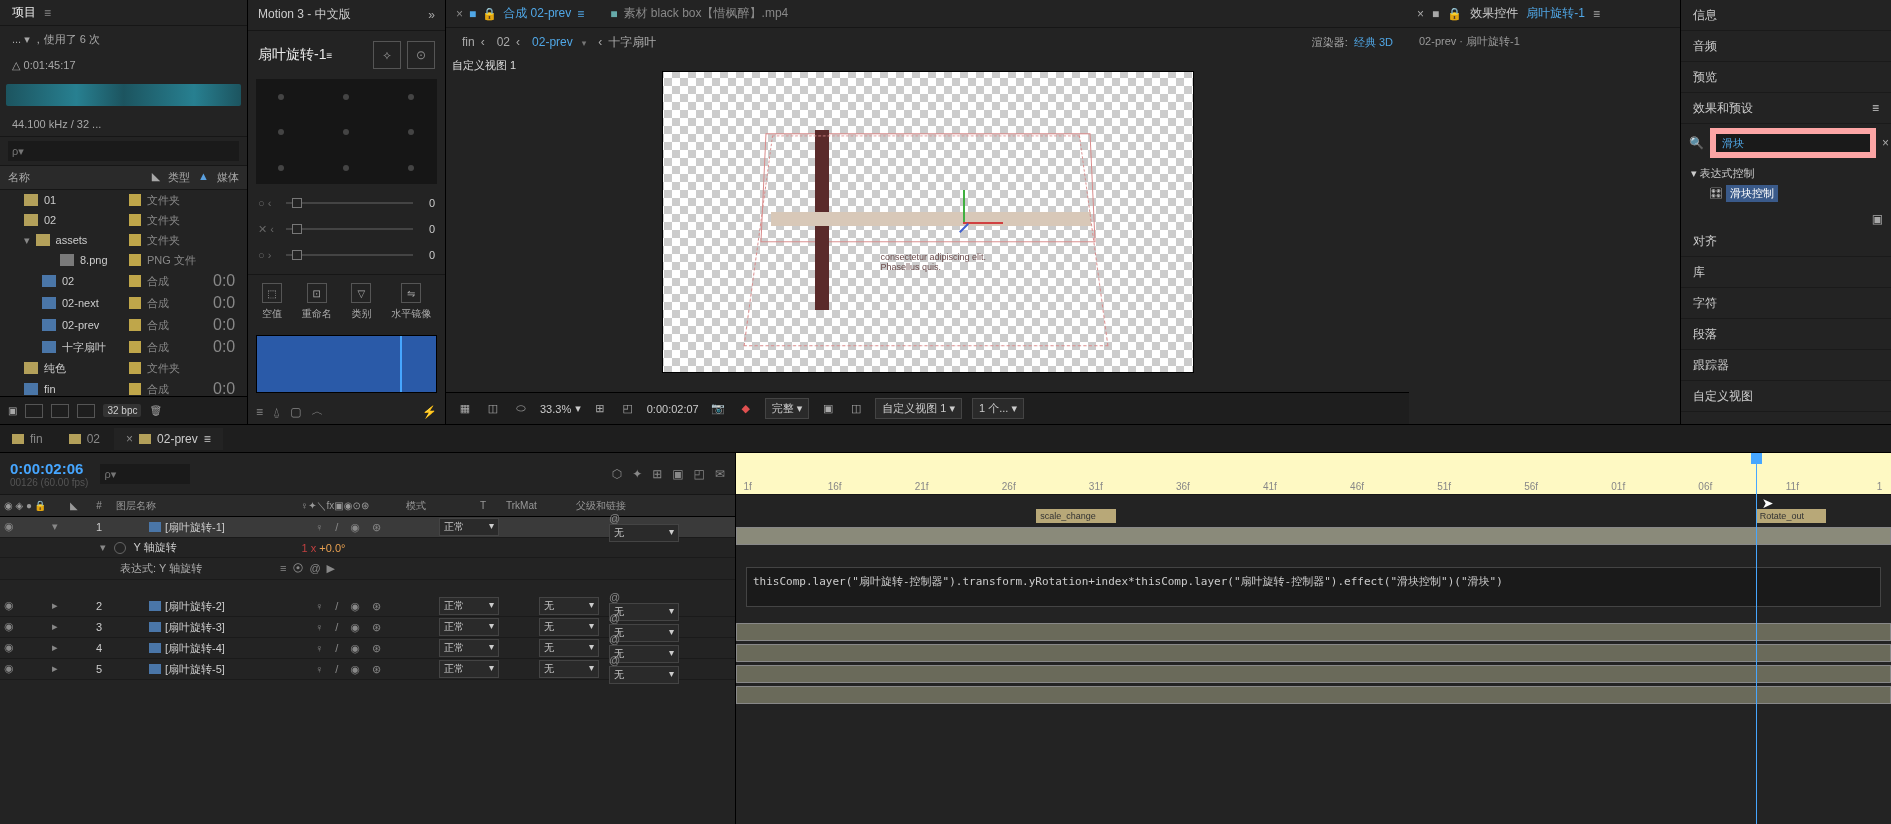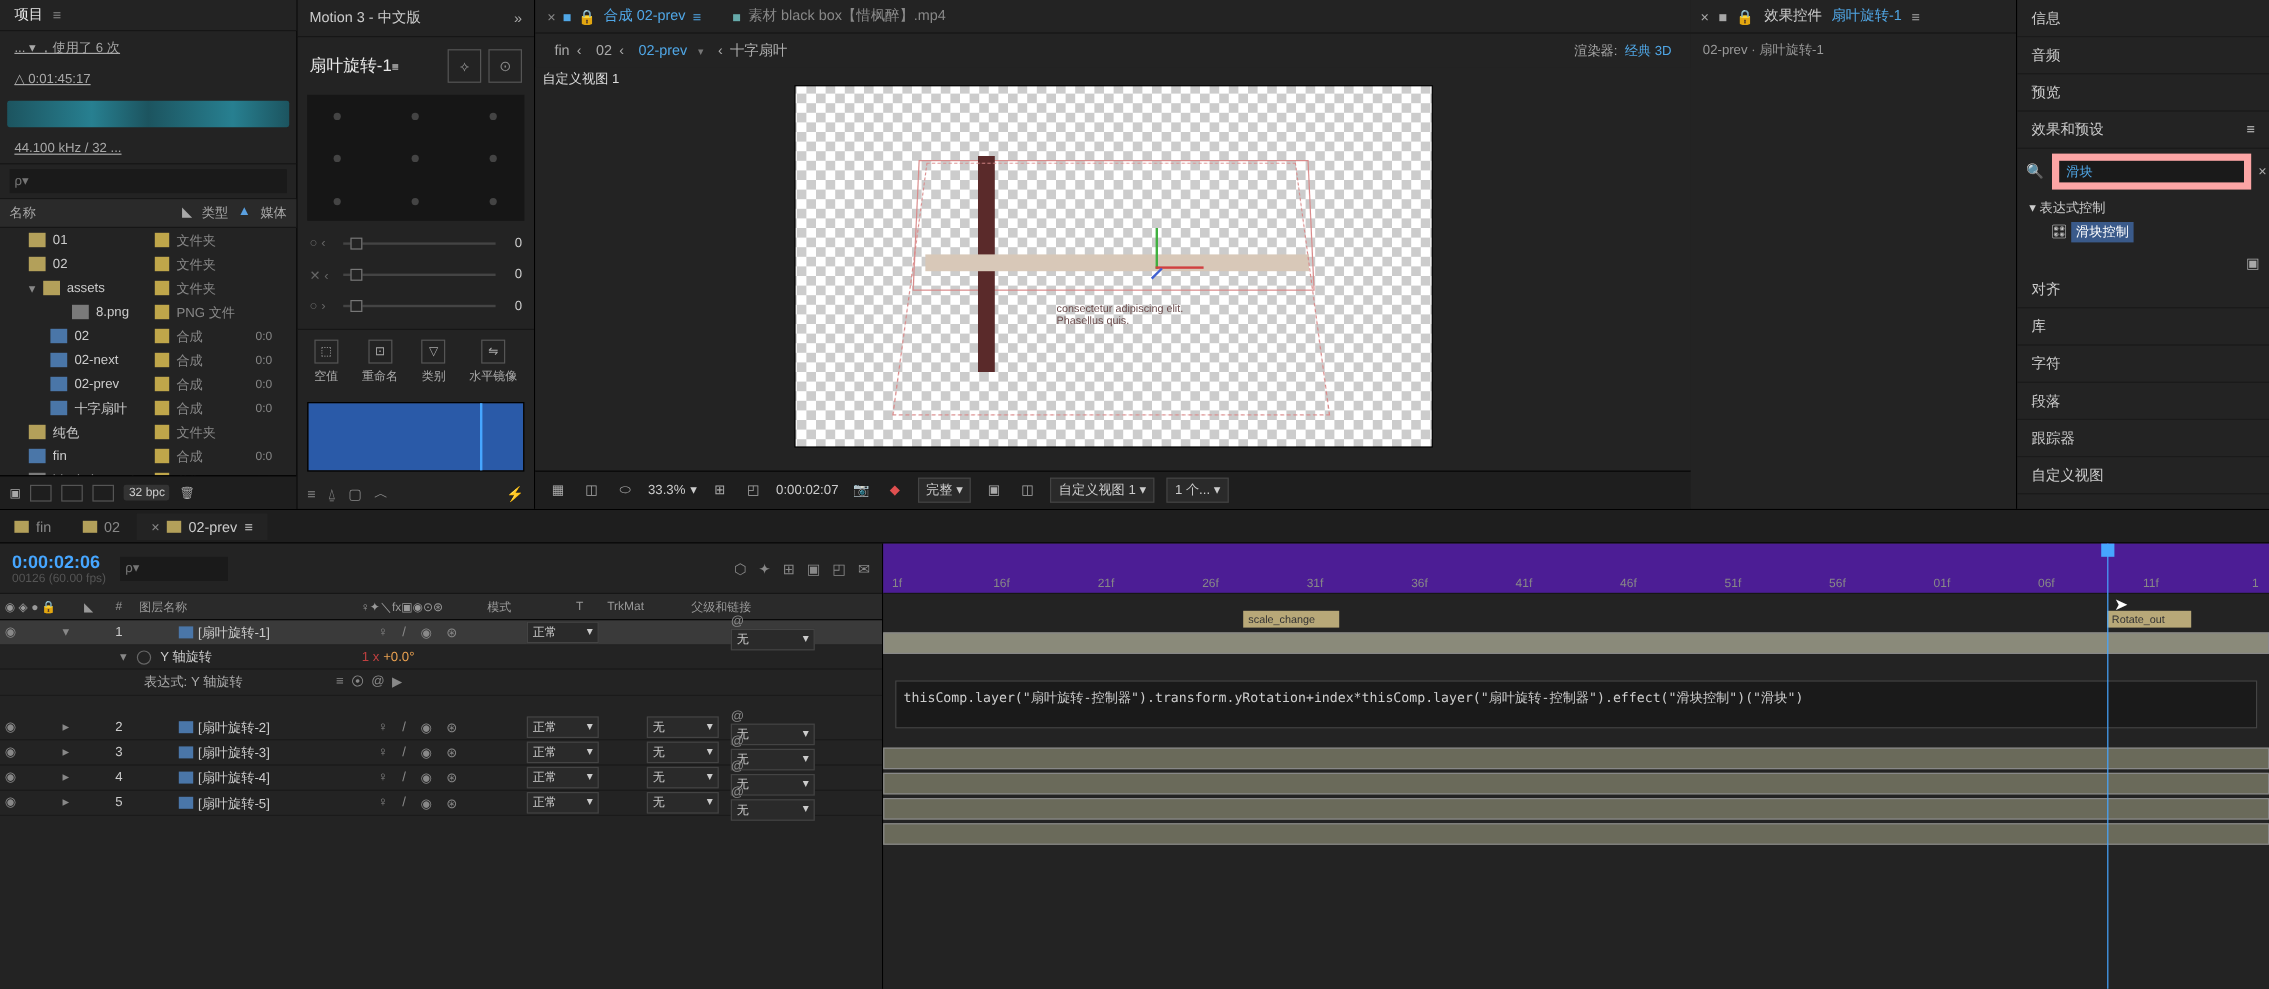--- a/index.html
+++ b/index.html
@@ -6,36 +6,36 @@
 body { background:#1e1e1e; color:#a8a8a8; font-size:12px; width:1891px; height:824px; overflow:hidden; user-select:none; }
 .app { display:flex; flex-direction:column; width:100%; height:100%; }
 .top-area { display:flex; height:425px; border-bottom:1px solid #000; }
 .bottom-area { flex:1; background:#232323; display:flex; flex-direction:column; }
 
 
 .project-pnl { width:248px; background:#232323; display:flex; flex-direction:column; border-right:1px solid #000; }
 .pnl-header { display:flex; align-items:center; height:26px; padding:0 12px; background:#232323; border-bottom:1px solid #161616; }
 .pnl-title { color:#e8e8e8; }
 .pnl-menu { margin-left:8px; color:#888; }
-.proj-meta { padding:6px 12px; color:#a8a8a8; display:flex; align-items:center; gap:6px; font-size:11px;text-decoration:underline; }
+.proj-meta { padding:6px 12px; color:#a8a8a8; display:flex; align-items:center; gap:6px; font-size:11px; }
 .waveform { height:22px; margin:6px; background:linear-gradient(to right,#1a6a7a 0%,#2aa8c0 30%,#1a6a7a 50%,#2aa8c0 80%,#1a6a7a 100%); opacity:.7; border-radius:2px; }
 .search-row { padding:4px 8px; border-top:1px solid #161616; border-bottom:1px solid #161616; }
 .search-in { background:#1a1a1a; border:none; color:#ccc; width:100%; padding:4px; font-size:11px; }
 .proj-headers { display:flex; padding:4px 8px; background:#2a2a2a; border-bottom:1px solid #161616; gap:8px; font-size:11px; }
 .ph-name { flex:1; }
 .proj-list { flex:1; overflow:auto; }
 .proj-item { display:flex; align-items:center; padding:2px 6px; font-size:11px; gap:6px; min-height:20px; }
 .pi-indent { width:12px; display:inline-block; }
 .pi-fold { width:14px;height:12px;background:#b3a05a; display:inline-block; }
 .pi-comp { width:14px;height:12px;background:#4a76a8; display:inline-block; }
 .pi-file { width:14px;height:12px;background:#7a7a7a; display:inline-block; }
 .pi-label { width:12px;height:12px;background:#bfa64a;display:inline-block; }
 .pi-name { flex:1; color:#ccc; white-space:nowrap; overflow:hidden; }
 .pi-type { width:60px; color:#888; }
-.pi-extra { width:28px; color:#888; font-size:10px; }
+.pi-extra { width:28px; color:#888; font-size:16px; }
 .proj-footer { height:28px; background:#1e1e1e; display:flex; align-items:center; gap:8px; padding:0 8px; border-top:1px solid #000; font-size:10px; }
 .pf-box { width:18px;height:14px;border:1px solid #555; }
 .pf-badge { background:#333;padding:1px 4px;border-radius:2px;color:#ccc; }
 
 
 .motion-pnl { width:198px; background:#232323; border-right:1px solid #000; display:flex; flex-direction:column; }
 .motion-head { display:flex;align-items:center;height:32px;padding:0 10px;border-bottom:1px solid #161616;justify-content:space-between; }
 .motion-title { color:#ccc; }
 .motion-sub { display:flex;align-items:center;height:50px;padding:0 10px;justify-content:space-between; }
 .motion-layer { color:#e8e8e8;font-size:14px; }
@@ -141,21 +141,21 @@
 .tlr-dd { background:#2a2a2a;border:1px solid #444;color:#ccc;padding:1px 4px;font-size:10px;width:60px;display:flex;justify-content:space-between; }
 .tl-prop { display:flex;height:20px;align-items:center;font-size:11px;padding-left:100px;border-bottom:1px solid #1a1a1a;gap:8px; }
 .tl-prop-stop { width:12px;height:12px;border:1px solid #666;border-radius:50%; }
 .tl-prop-name { width:160px;color:#ccc; }
 .tl-prop-val { color:#e8a050; }
 .tl-expr-row { display:flex;height:22px;align-items:center;font-size:11px;padding-left:120px;border-bottom:1px solid #1a1a1a;gap:10px; }
 .tl-expr-label { color:#aaa;width:150px; }
 .tl-expr-icons { display:flex;gap:6px;color:#888; }
 
 
-.tlr-ruler { height:42px;border-bottom:1px solid #161616;display:flex;align-items:flex-end;position:relative;background:#4c1d95; }
+.tlr-ruler { height:42px;border-bottom:1px solid #161616;display:flex;align-items:flex-end;position:relative;background:#fef9c3; }
 .tlr-tick { position:absolute;bottom:2px;font-size:10px;color:#888;transform:translateX(-50%); }
 .tlr-playhead { position:absolute;top:0;bottom:0;width:1px;background:#46a6ff;z-index:5; }
 .tlr-playhead::before { content:'';position:absolute;top:0;left:-5px;width:11px;height:11px;background:#46a6ff; }
 .tlr-track-area { flex:1;position:relative; }
 .tlr-layer-bar { position:absolute;height:18px;background:#6a6a5a;border:1px solid #888; }
 .tlr-layer-bar.sel { background:#8a8a7a; }
 .tlr-marker { position:absolute;top:18px;height:14px;background:#b8a878;font-size:9px;color:#333;padding:0 4px;display:flex;align-items:center; }
 .tlr-expr-box { position:absolute;left:10px;right:10px;height:40px;background:#1a1a1a;border:1px solid #444;padding:6px;font-family:monospace;font-size:11px;color:#ccc;line-height:1.4; }
 .tlr-cursor { position:absolute;pointer-events:none;font-size:14px;color:#fff; }
 .caret-dn::after{content:'▾';font-size:9px;margin-left:3px;color:#777;}

